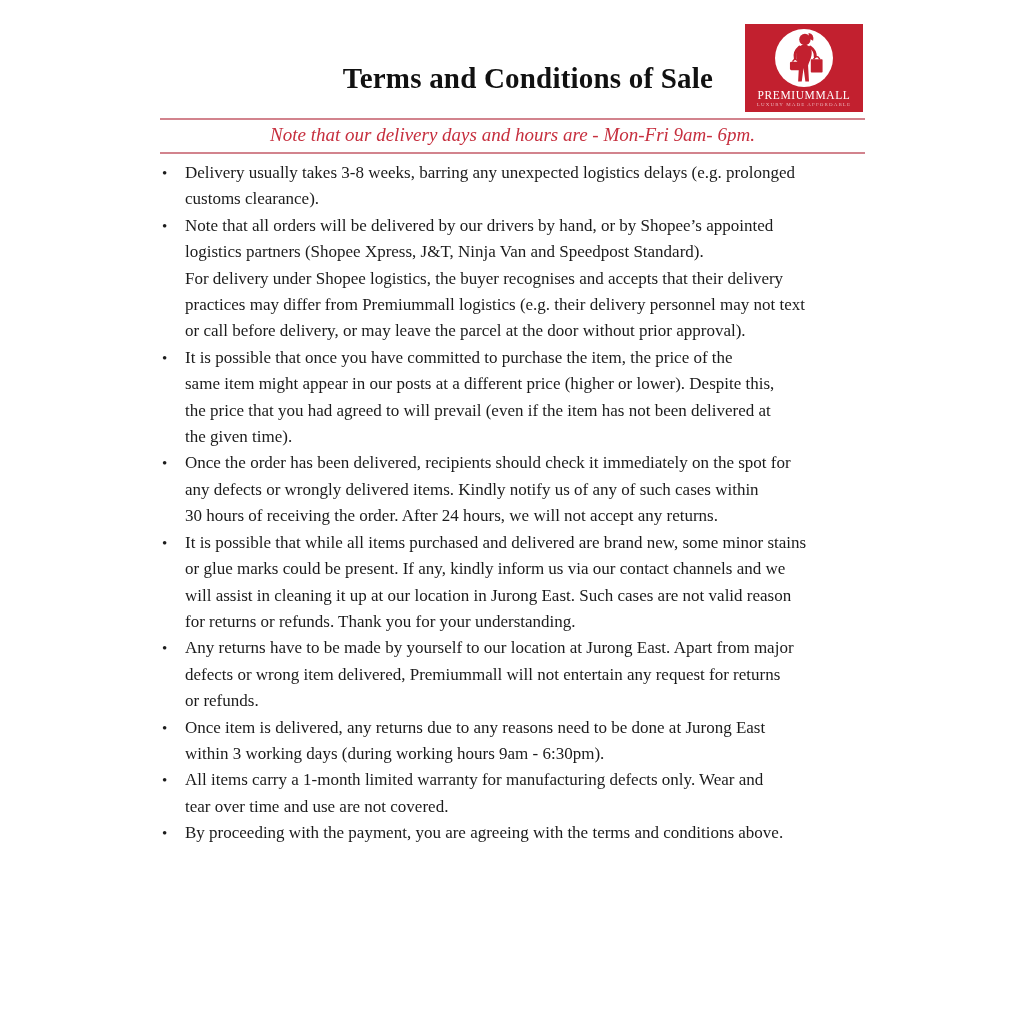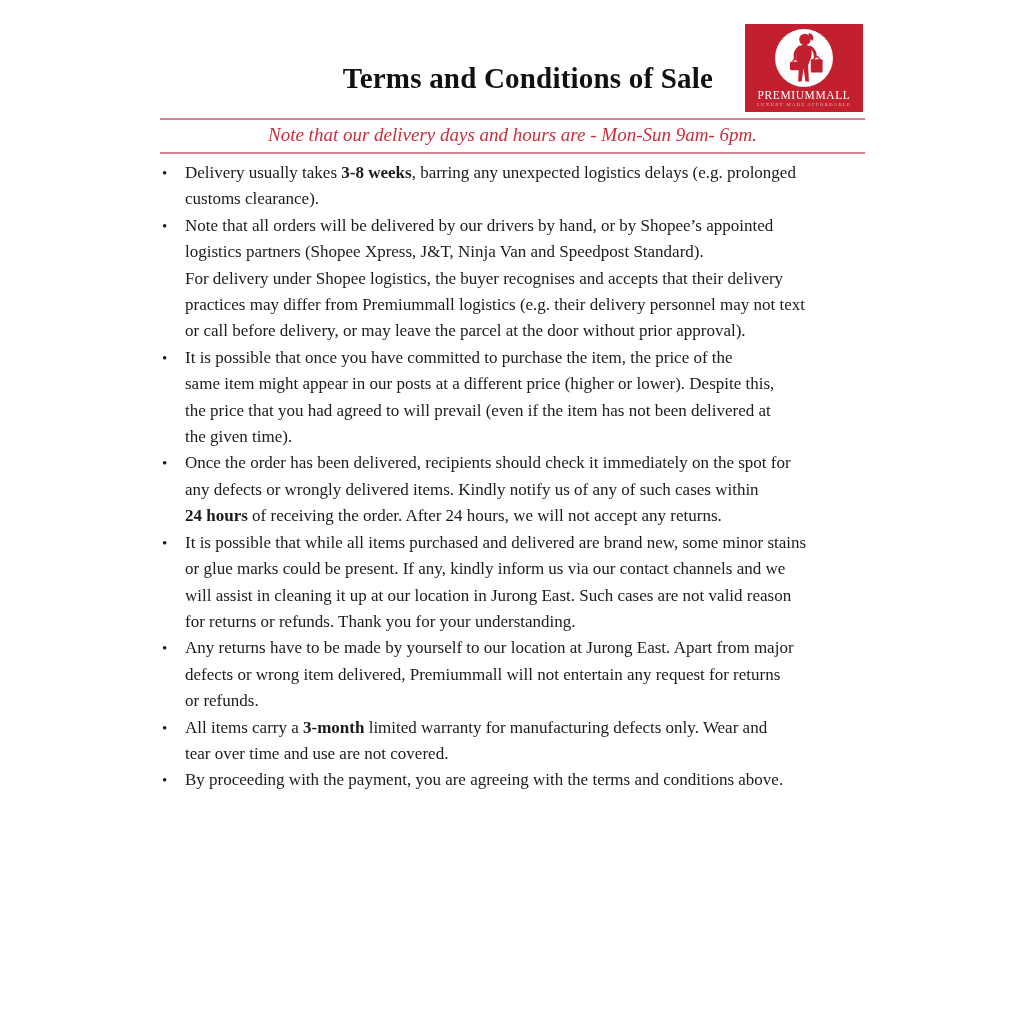--- a/index.html
+++ b/index.html
@@ -89,21 +89,21 @@
   .terms li{
     position:relative;
     padding-left:25px;
   }
   .terms li::before{
     content:"\2022";
     position:absolute;
     left:2px;
     font-size:15px;
   }
-  .terms b{font-weight:bold;}
+  .terms b{font-weight:normal;}
 </style>
 </head>
 <body>
 
 <div class="page">
 
   <div class="logo">
     <div class="logo-circle">
       <svg viewBox="0 0 64 64" aria-hidden="true">
         <g fill="#c2202f" stroke="none">
@@ -119,27 +119,28 @@
         </g>
       </svg>
     </div>
     <div class="logo-brand">PREMIUMMALL</div>
     <div class="logo-tagline">LUXURY MADE AFFORDABLE</div>
   </div>
 
   <h1 class="title">Terms and Conditions of Sale</h1>
 
   <div class="notice">
-    <span>Note that our delivery days and hours are - Mon-Sun 9am- 6pm.</span>
+    <span>Note that our delivery days and hours are - Mon-Fri 9am- 6pm.</span>
   </div>
 
   <ul class="terms">
       <li>Delivery usually takes <b>3-8 weeks</b>, barring any unexpected logistics delays (e.g. prolonged<br>customs clearance).</li>
       <li>Note that all orders will be delivered by our drivers by hand, or by Shopee’s appointed<br>logistics partners (Shopee Xpress, J&amp;T, Ninja Van and Speedpost Standard).<br>For delivery under Shopee logistics, the buyer recognises and accepts that their delivery<br>practices may differ from Premiummall logistics (e.g. their delivery personnel may not text<br>or call before delivery, or may leave the parcel at the door without prior approval).</li>
       <li>It is possible that once you have committed to purchase the item, the price of the<br>same item might appear in our posts at a different price (higher or lower). Despite this,<br>the price that you had agreed to will prevail (even if the item has not been delivered at<br>the given time).</li>
-      <li>Once the order has been delivered, recipients should check it immediately on the spot for<br>any defects or wrongly delivered items. Kindly notify us of any of such cases within<br><b>24 hours</b> of receiving the order. After 24 hours, we will not accept any returns.</li>
+      <li>Once the order has been delivered, recipients should check it immediately on the spot for<br>any defects or wrongly delivered items. Kindly notify us of any of such cases within<br><b>30 hours</b> of receiving the order. After 24 hours, we will not accept any returns.</li>
       <li>It is possible that while all items purchased and delivered are brand new, some minor stains<br>or glue marks could be present. If any, kindly inform us via our contact channels and we<br>will assist in cleaning it up at our location in Jurong East. Such cases are not valid reason<br>for returns or refunds. Thank you for your understanding.</li>
       <li>Any returns have to be made by yourself to our location at Jurong East. Apart from major<br>defects or wrong item delivered, Premiummall will not entertain any request for returns<br>or refunds.</li>
-      <li>All items carry a <b>3-month</b> limited warranty for manufacturing defects only. Wear and<br>tear over time and use are not covered.</li>
+      <li>Once item is delivered, any returns due to any reasons need to be done at Jurong East<br>within <b>3 working days</b> (during working hours 9am - 6:30pm).</li>
+      <li>All items carry a <b>1-month</b> limited warranty for manufacturing defects only. Wear and<br>tear over time and use are not covered.</li>
       <li>By proceeding with the payment, you are agreeing with the terms and conditions above.</li>
     </ul>
 
 </div>
 
 </body></html>

